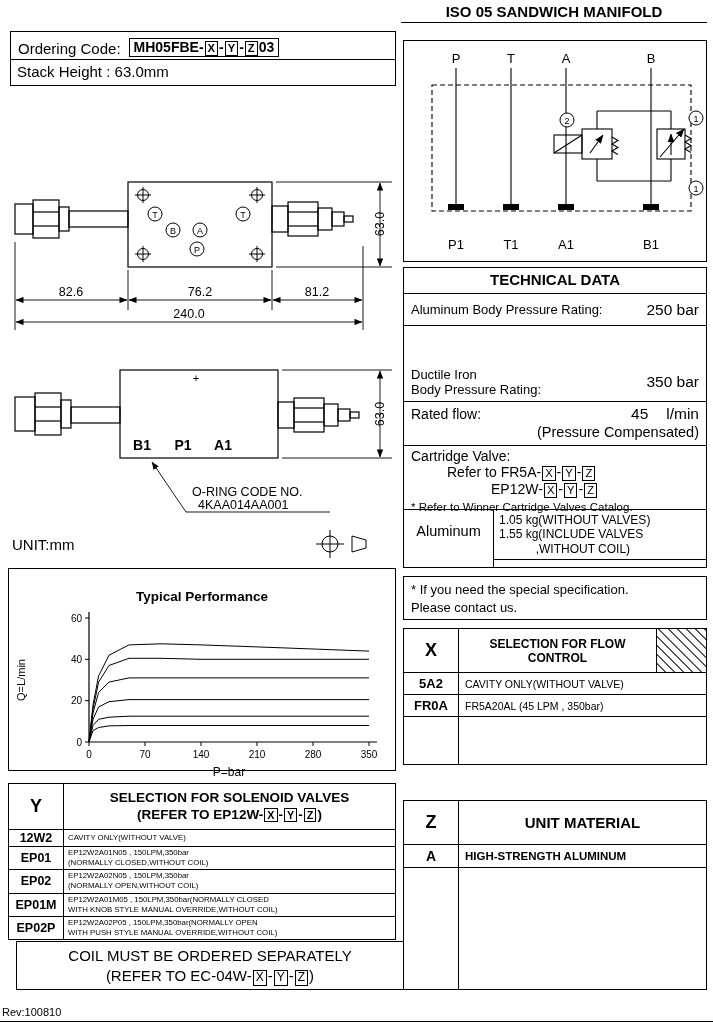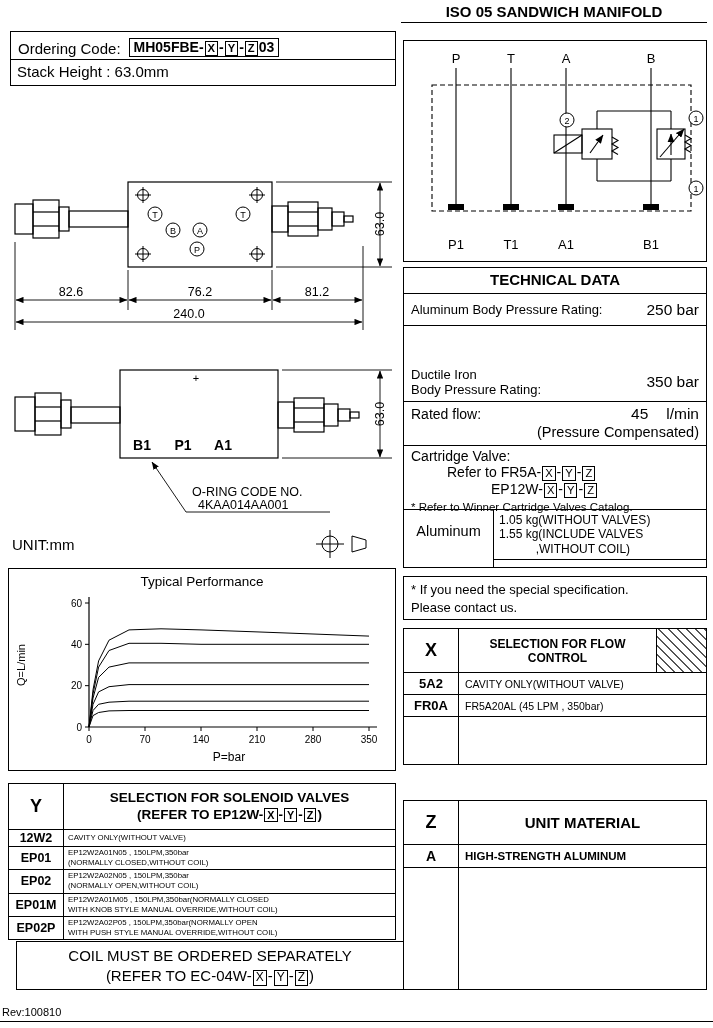--- a/index.html
+++ b/index.html
@@ -45,21 +45,21 @@
 .z-table .sel-hdr{font-size:15px;}
 .hatch{width:50px;flex:none;border-left:1px solid #000;background:repeating-linear-gradient(45deg,#fff,#fff 5px,#555 5px,#555 6.5px);}
 .sel-row{display:flex;border-bottom:1.5px solid #000;flex:none;}
 .scode{width:55px;flex:none;border-right:1.5px solid #000;text-align:center;font-weight:bold;font-size:13px;padding:3px 0;}
 .sdesc{flex:1;display:flex;align-items:center;padding-left:6px;font-size:10.5px;}
 .z-table .sdesc{font-weight:bold;font-size:11.5px;}
 .z-table .scode{font-size:14px;}
 .sel-fill{flex:1;display:flex;}
 .fillkey{width:55px;border-right:1.5px solid #000;}
 .chart-box{position:absolute;left:8px;top:568px;width:388px;height:203px;border:1.5px solid #000;}
-.chart-title{text-align:center;font-size:13.5px;margin-top:5px;}
+.chart-title{text-align:center;font-size:13.5px;margin-top:20px;font-weight:bold;}
 .y-table{position:absolute;left:8px;top:783px;width:388px;height:157px;border:1.5px solid #000;display:flex;flex-direction:column;}
 .y-head{display:flex;border-bottom:1.5px solid #000;height:46px;flex:none;}
 .y-key{width:55px;flex:none;border-right:1.5px solid #000;display:flex;align-items:center;justify-content:center;font-weight:bold;font-size:18px;}
 .y-hdr{flex:1;display:flex;flex-direction:column;align-items:center;justify-content:center;font-weight:bold;font-size:13.5px;line-height:1.25;}
 .y-row{display:flex;flex:1;border-bottom:1.5px solid #000;}
 .y-row:last-child{border-bottom:none;}
 .ycode{width:55px;flex:none;border-right:1.5px solid #000;display:flex;align-items:center;justify-content:center;font-weight:bold;font-size:12.5px;}
 .ydesc{flex:1;display:flex;align-items:center;padding:1px 4px;font-size:7.8px;line-height:1.3;}
 .coil-box{position:absolute;left:16px;top:941px;width:388px;height:49px;border:1.5px solid #000;text-align:center;font-size:15px;line-height:1.35;padding-top:4px;}
 .footer-line{position:absolute;left:0;top:1021px;width:713px;border-top:1.5px solid #000;}

